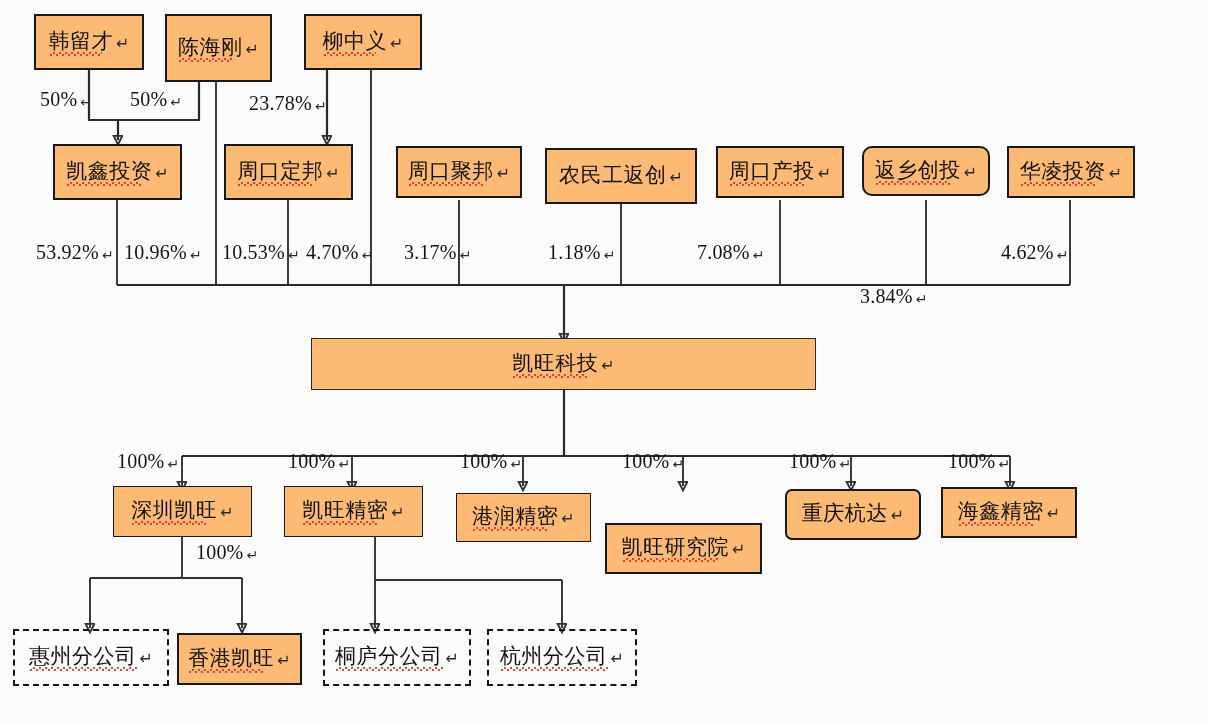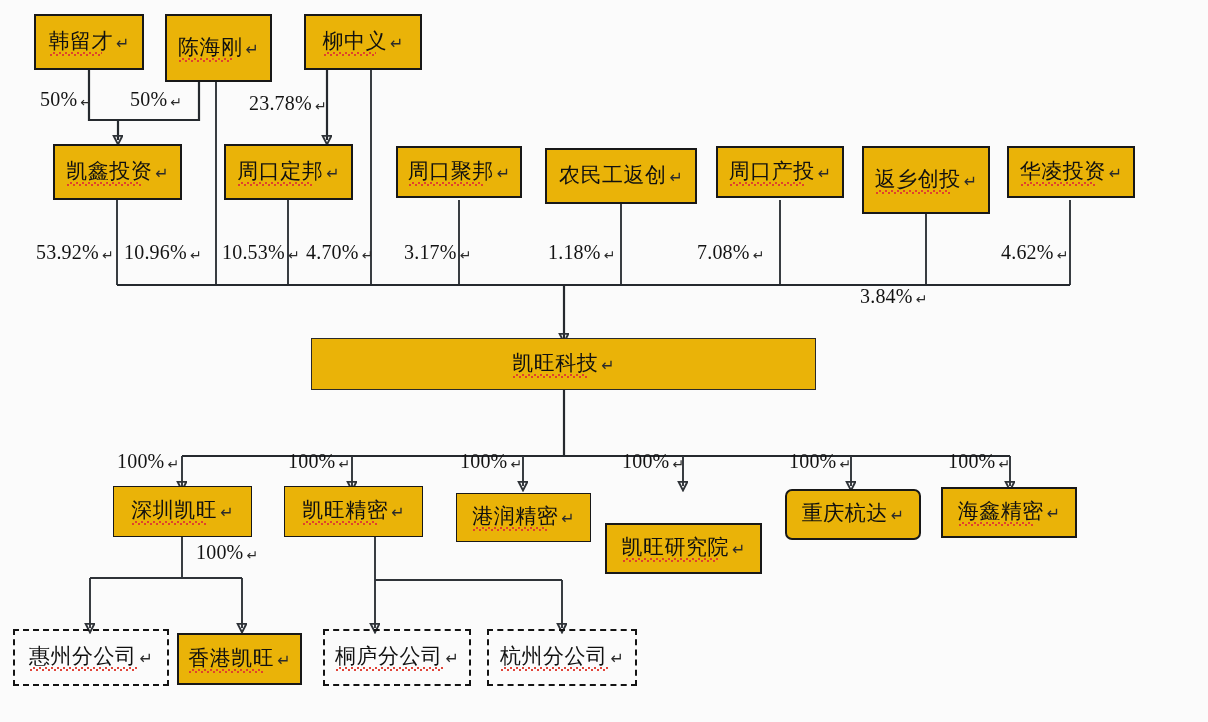--- a/index.html
+++ b/index.html
@@ -10,21 +10,21 @@
     font-family:"Liberation Serif","DejaVu Serif",serif;
     overflow:hidden;
     position:relative;
   }
   #chart{position:absolute;left:0;top:0;width:1208px;height:722px;}
 
   
   .node{
     position:absolute;
     box-sizing:border-box;
-    background:#eab308;
+    background:#fdba74;
     border:2px solid #181818;
     display:flex;
     align-items:center;
     justify-content:center;
     z-index:5;
   }
   .node.thin{border-width:1.6px;}
   .node.dashed{border:2px dashed #141414;background:transparent;}
   .node.company{border-width:1.4px;border-color:#2a2a2a;}
 
@@ -178,21 +178,21 @@
   <div class="node" style="left:545px;top:148px;width:152px;height:56px;">
     <span class="label">农民工返创</span>
       <span class="pil">↵</span>
   </div>
 
   <div class="node" style="left:716px;top:146px;width:128px;height:52px;">
     <span class="label sp">周口产投</span>
       <span class="pil">↵</span>
   </div>
 
-  <div class="node" style="left:862px;top:146px;width:128px;height:68px;">
+  <div class="node" style="left:862px;top:146px;width:128px;height:50px;border-radius:10px;">
     <span class="label sp">返乡创投</span>
       <span class="pil">↵</span>
   </div>
 
   <div class="node" style="left:1007px;top:146px;width:128px;height:52px;">
     <span class="label sp">华凌投资</span>
       <span class="pil">↵</span>
   </div>
 
   <div class="pct" style="left:36px;top:241px;">

